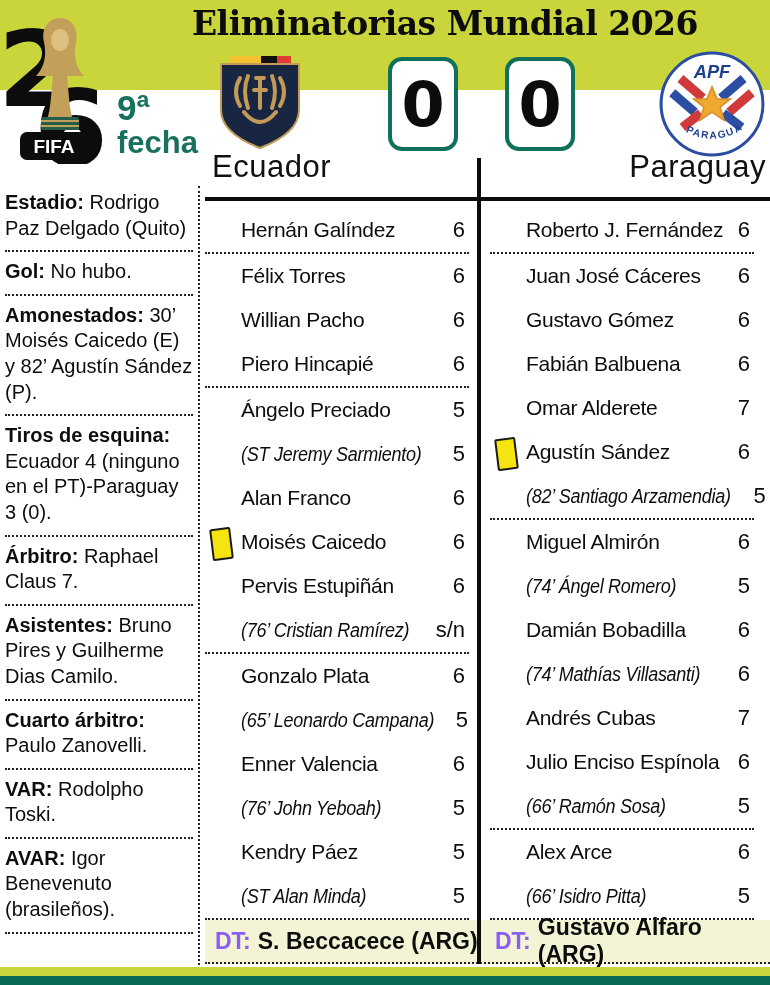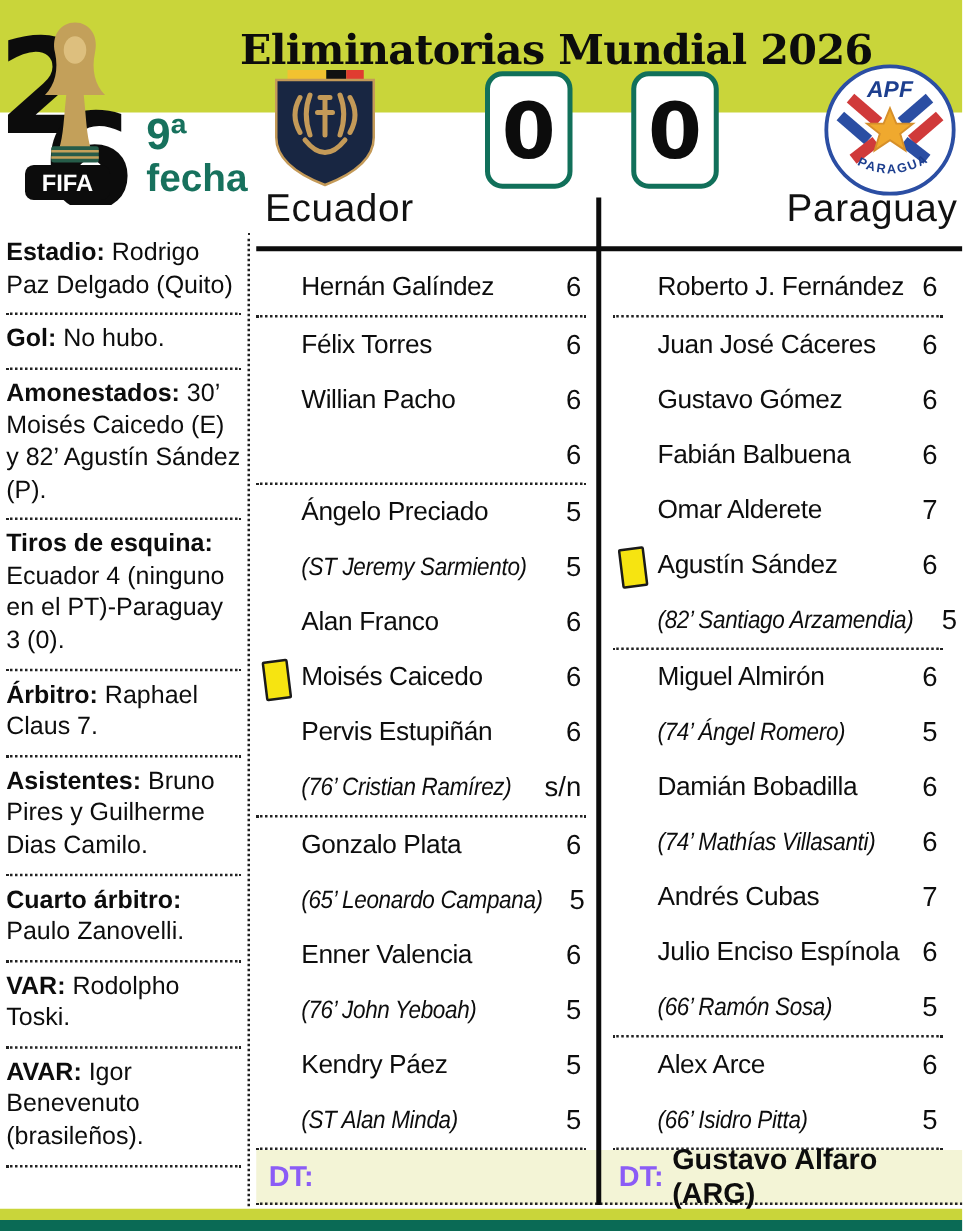--- a/index.html
+++ b/index.html
@@ -1,21 +1,21 @@
 <!DOCTYPE html>
 <html><head>
 <meta charset="utf-8">
 <style>
   html,body{margin:0;padding:0;background:#fff;}
   #page{position:relative;width:770px;height:985px;background:#fff;overflow:hidden;
         font-family:"Liberation Sans",sans-serif;color:#0d0d0d;}
 
   
   .band{position:absolute;left:0;top:0;width:770px;height:90px;background:#c9d53a;z-index:0;}
-  .title{position:absolute;left:120px;top:20px;width:650px;text-align:center;z-index:2;
+  .title{position:absolute;left:120px;top:4px;width:650px;text-align:center;z-index:2;
          font-family:"DejaVu Serif",serif;font-weight:800;font-size:33px;letter-spacing:-.5px;color:#0c0c0c;}
   .fifa-logo{position:absolute;left:4px;top:14px;width:112px;height:150px;z-index:2;}
   .fecha-wrap{position:absolute;left:117px;top:90px;z-index:2;color:#17715d;font-weight:bold;line-height:1;}
   .fecha-num{font-size:35px;}
   .fecha-word{font-size:31px;margin-top:2px;}
 
   .crest-home{position:absolute;left:218px;top:56px;width:84px;height:94px;z-index:2;}
   .crest-away{position:absolute;left:658px;top:50px;width:108px;height:108px;z-index:2;}
 
   .scorebox{position:absolute;top:57px;width:62px;height:86px;background:#fff;border:4px solid #11705a;
@@ -154,20 +154,21 @@
       <div class="group">
         <div class="prow">
           <span class="pname">Félix Torres</span>
           <span class="prating">6</span>
         </div>
         <div class="prow">
           <span class="pname">Willian Pacho</span>
           <span class="prating">6</span>
         </div>
         <div class="prow">
+          <span class="pname">Piero Hincapié</span>
           <span class="prating">6</span>
         </div>
       </div>
       <div class="group">
         <div class="prow">
           <span class="pname">Ángelo Preciado</span>
           <span class="prating">5</span>
         </div>
         <div class="prow sub">
           <span class="pname">(ST Jeremy Sarmiento)</span>
@@ -290,20 +291,21 @@
         <div class="prow sub">
           <span class="pname">(66’ Isidro Pitta)</span>
           <span class="prating">5</span>
         </div>
       </div>
     </div>
 
   <div class="dt-row">
     <div class="dt dt-home">
       <span class="dt-label">DT:</span>
+      <span>S. Beccacece (ARG)</span>
     </div>
     <div class="dt dt-away">
       <span class="dt-label">DT:</span>
       <span>Gustavo Alfaro (ARG)</span>
     </div>
   </div>
 
   <div class="foot-yellow"></div>
   <div class="foot-teal"></div>
 </div>

